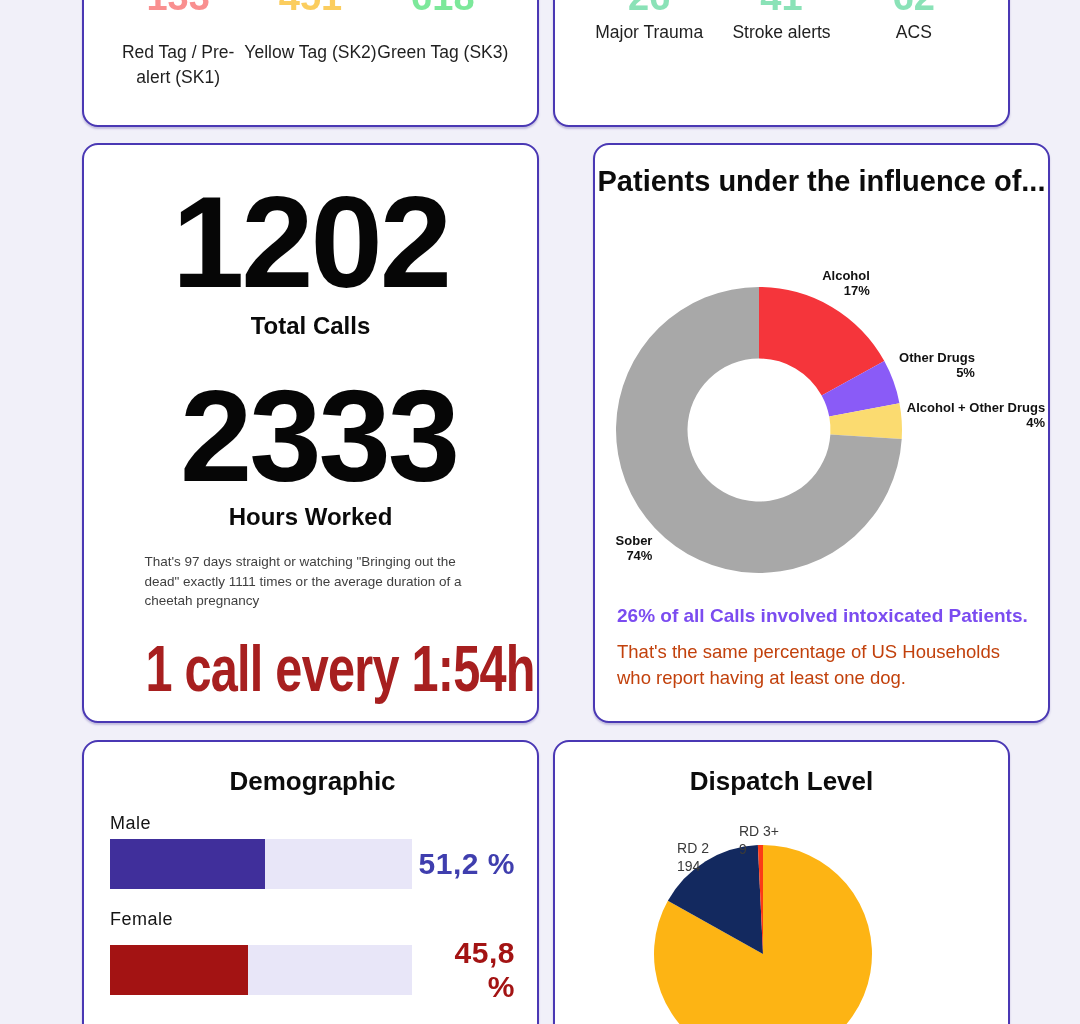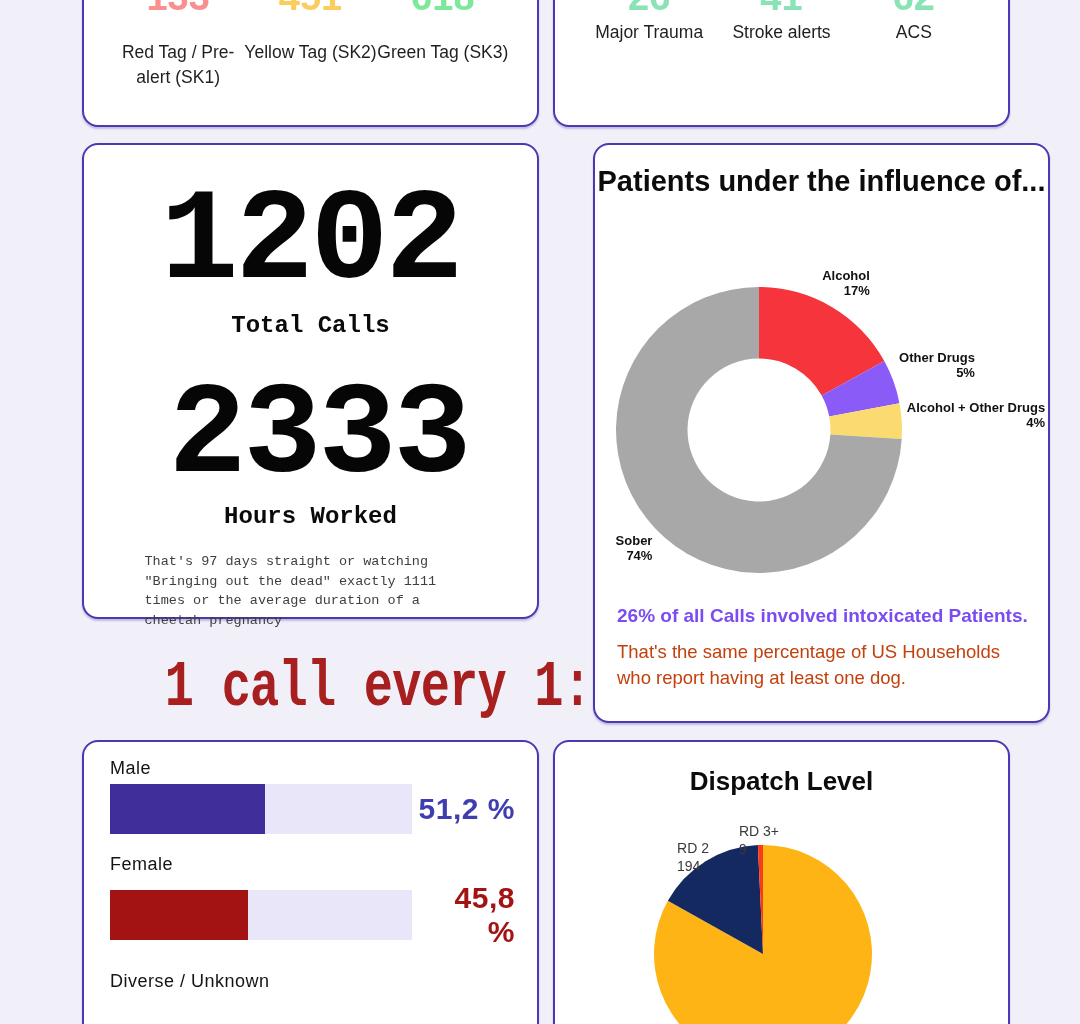--- a/index.html
+++ b/index.html
@@ -10,21 +10,21 @@
   
   #card-triage{left:82px;top:-104px;width:457px;height:231px;}
   #card-alerts{left:553px;top:-104px;width:457px;height:231px;}
   .stat-row{display:flex;justify-content:space-between;padding:80px 28px 0 28px;}
   .stat-col{width:136px;text-align:center;}
   .stat-value{font-size:38px;line-height:1;height:38px;font-weight:700;}
   .stat-label{font-size:17.5px;line-height:1.45;color:#1f1f1f;}
   #card-triage .stat-label{margin-top:24px;}
   #card-alerts .stat-label{margin-top:4px;}
   
-  #card-calls{left:82px;top:143px;width:457px;height:476px;text-align:center;font-family:Liberation Mono, monospace;}
+  #card-calls{left:82px;top:143px;width:457px;height:580px;text-align:center;}
   .bignum{font-size:130px;line-height:0.95;font-weight:800;letter-spacing:-3px;color:#060606;}
   .bignum-label{font-size:24px;font-weight:700;color:#0a0a0a;line-height:1.25;}
   #calls-total{margin-top:36px;}
   #calls-total-label{margin-top:6px;}
   #calls-hours{margin-top:34px;margin-left:16px;}
   #calls-hours-label{margin-top:4px;}
   .note{width:332px;margin:20px auto 0 auto;text-align:left;font-size:13.5px;line-height:1.45;color:#3f3f3f;}
   .highlight-wrap{margin-top:26px;}
   .highlight{display:inline-block;transform:scaleX(.76);transform-origin:50% 50%;
              font-size:64px;font-weight:800;letter-spacing:-1px;line-height:1;white-space:nowrap;}
@@ -135,20 +135,21 @@
       <div>74%</div>
     </div>
     <div id="influence-insight" style="color: rgb(123, 76, 240);">26% of all Calls involved intoxicated Patients.</div>
     <div id="influence-caption">
       <div>That's the same percentage of US Households</div>
       <div>who report having at least one dog.</div>
     </div>
   </section>
 
   <section class="card" id="card-demographic">
+    <div id="demo-title">Demographic</div>
 
     <div class="bar-label" id="bar-label-male">Male</div>
     <div class="bar-row">
       <div class="bar-track">
         <div class="bar-fill" style="width: 51.2%; background: rgb(64, 47, 155);"></div>
       </div>
       <div class="bar-value" style="color: rgb(63, 62, 174);">51,2 %</div>
     </div>
 
     <div class="bar-label" id="bar-label-female">Female</div>

